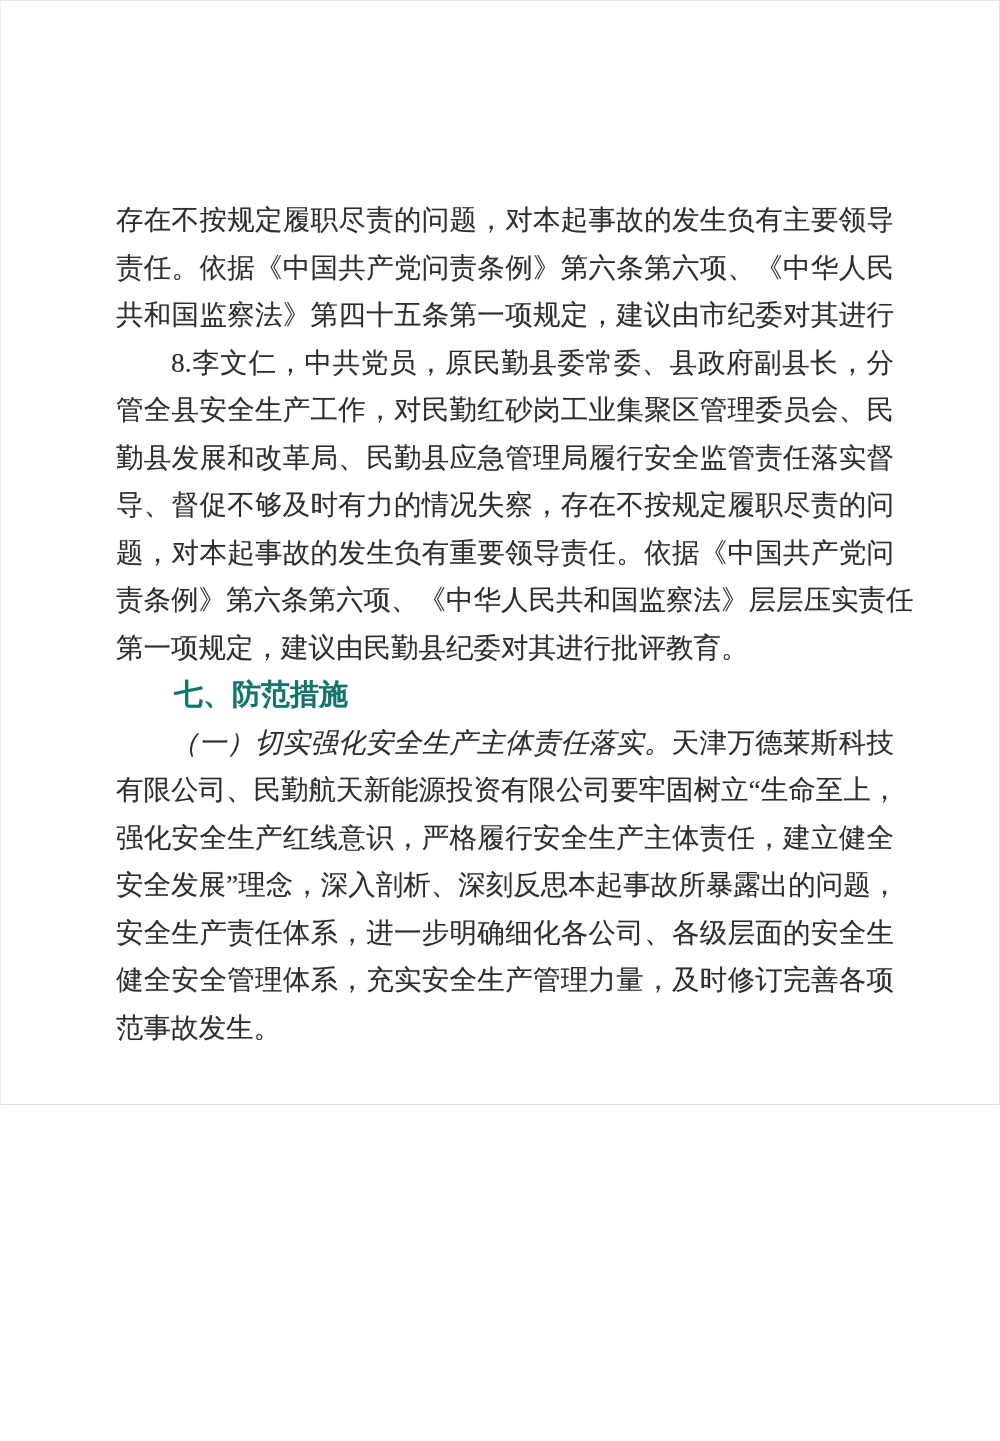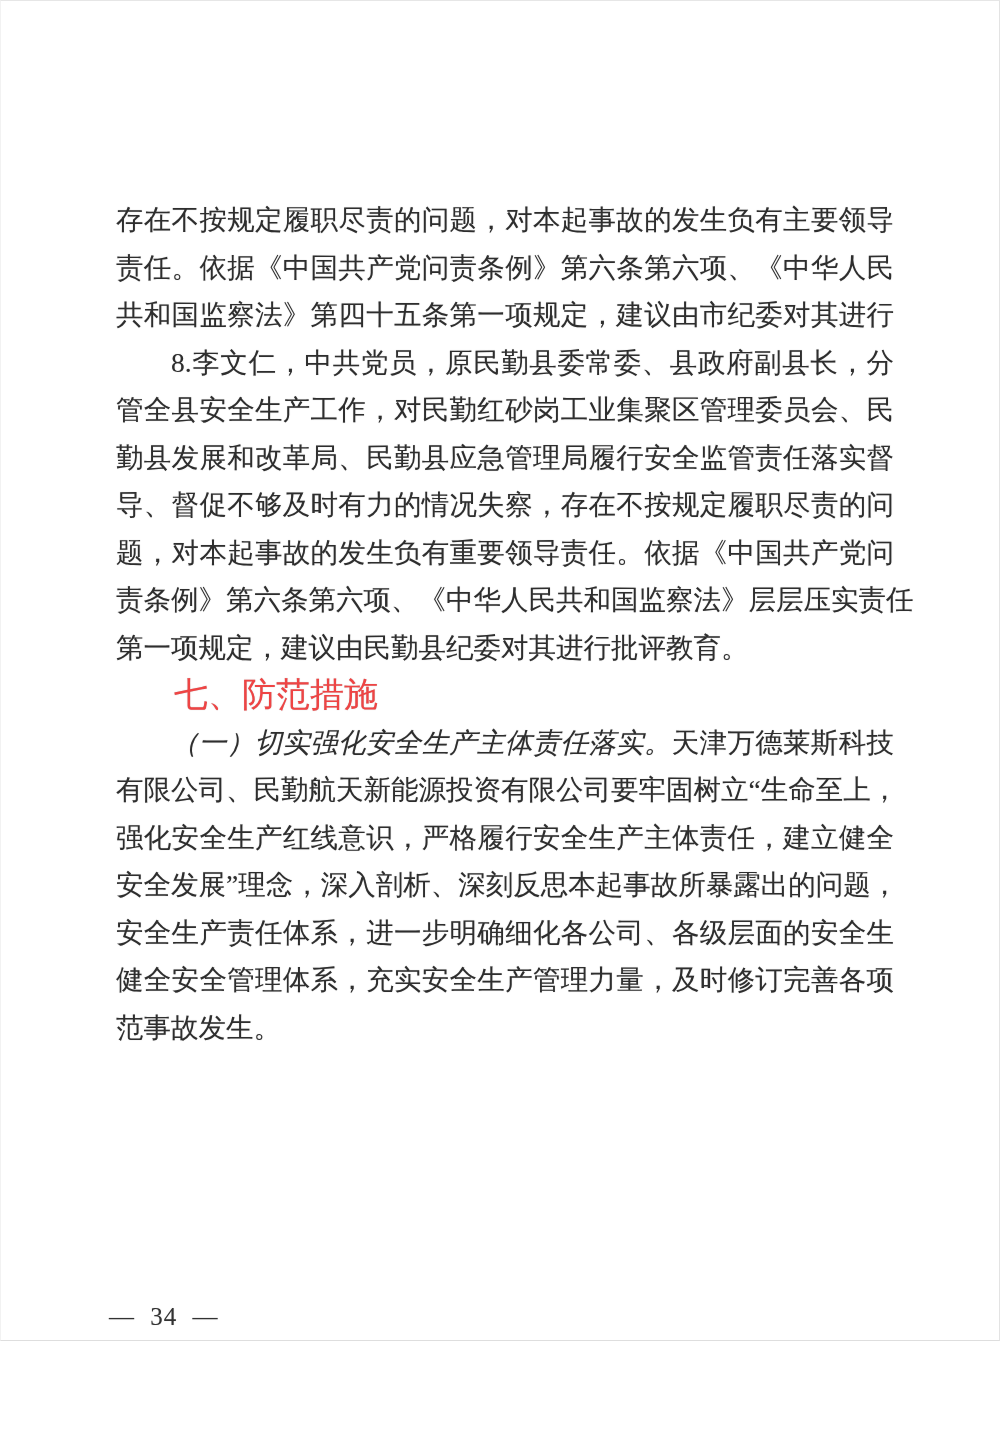--- a/index.html
+++ b/index.html
@@ -3,21 +3,21 @@
 <meta charset="utf-8">
 <style>
   html, body {
     margin: 0;
     padding: 0;
     background: #ffffff;
   }
   .page {
     position: relative;
     width: 1000px;
-    height: 1341px;
+    height: 1105px;
     background: #ffffff;
     overflow: hidden;
     border-top: 1px solid #e6e6e6;
     border-right: 1px solid #e3e3e3;
     border-bottom: 1px solid #dedede;
     border-left: 1px solid #f2f2f2;
     box-sizing: border-box;
     font-family: "Liberation Serif", serif;
   }
   .doc {
@@ -37,23 +37,23 @@
     white-space: nowrap;
   }
   .line.end {
     text-align-last: left;
   }
   .line.indent {
     text-indent: 55px;
   }
   .line.heading {
     font-family: "Liberation Sans", sans-serif;
-    font-weight: normal;
-    font-size: 34px;
-    color: #ef4444;
+    font-weight: bold;
+    font-size: 29px;
+    color: #0f766e;
     text-align-last: left;
     text-indent: 58px;
   }
   .kaiti {
     font-style: italic;
   }
   .page-num {
     position: absolute;
     left: 108px;
     top: 1296px;

